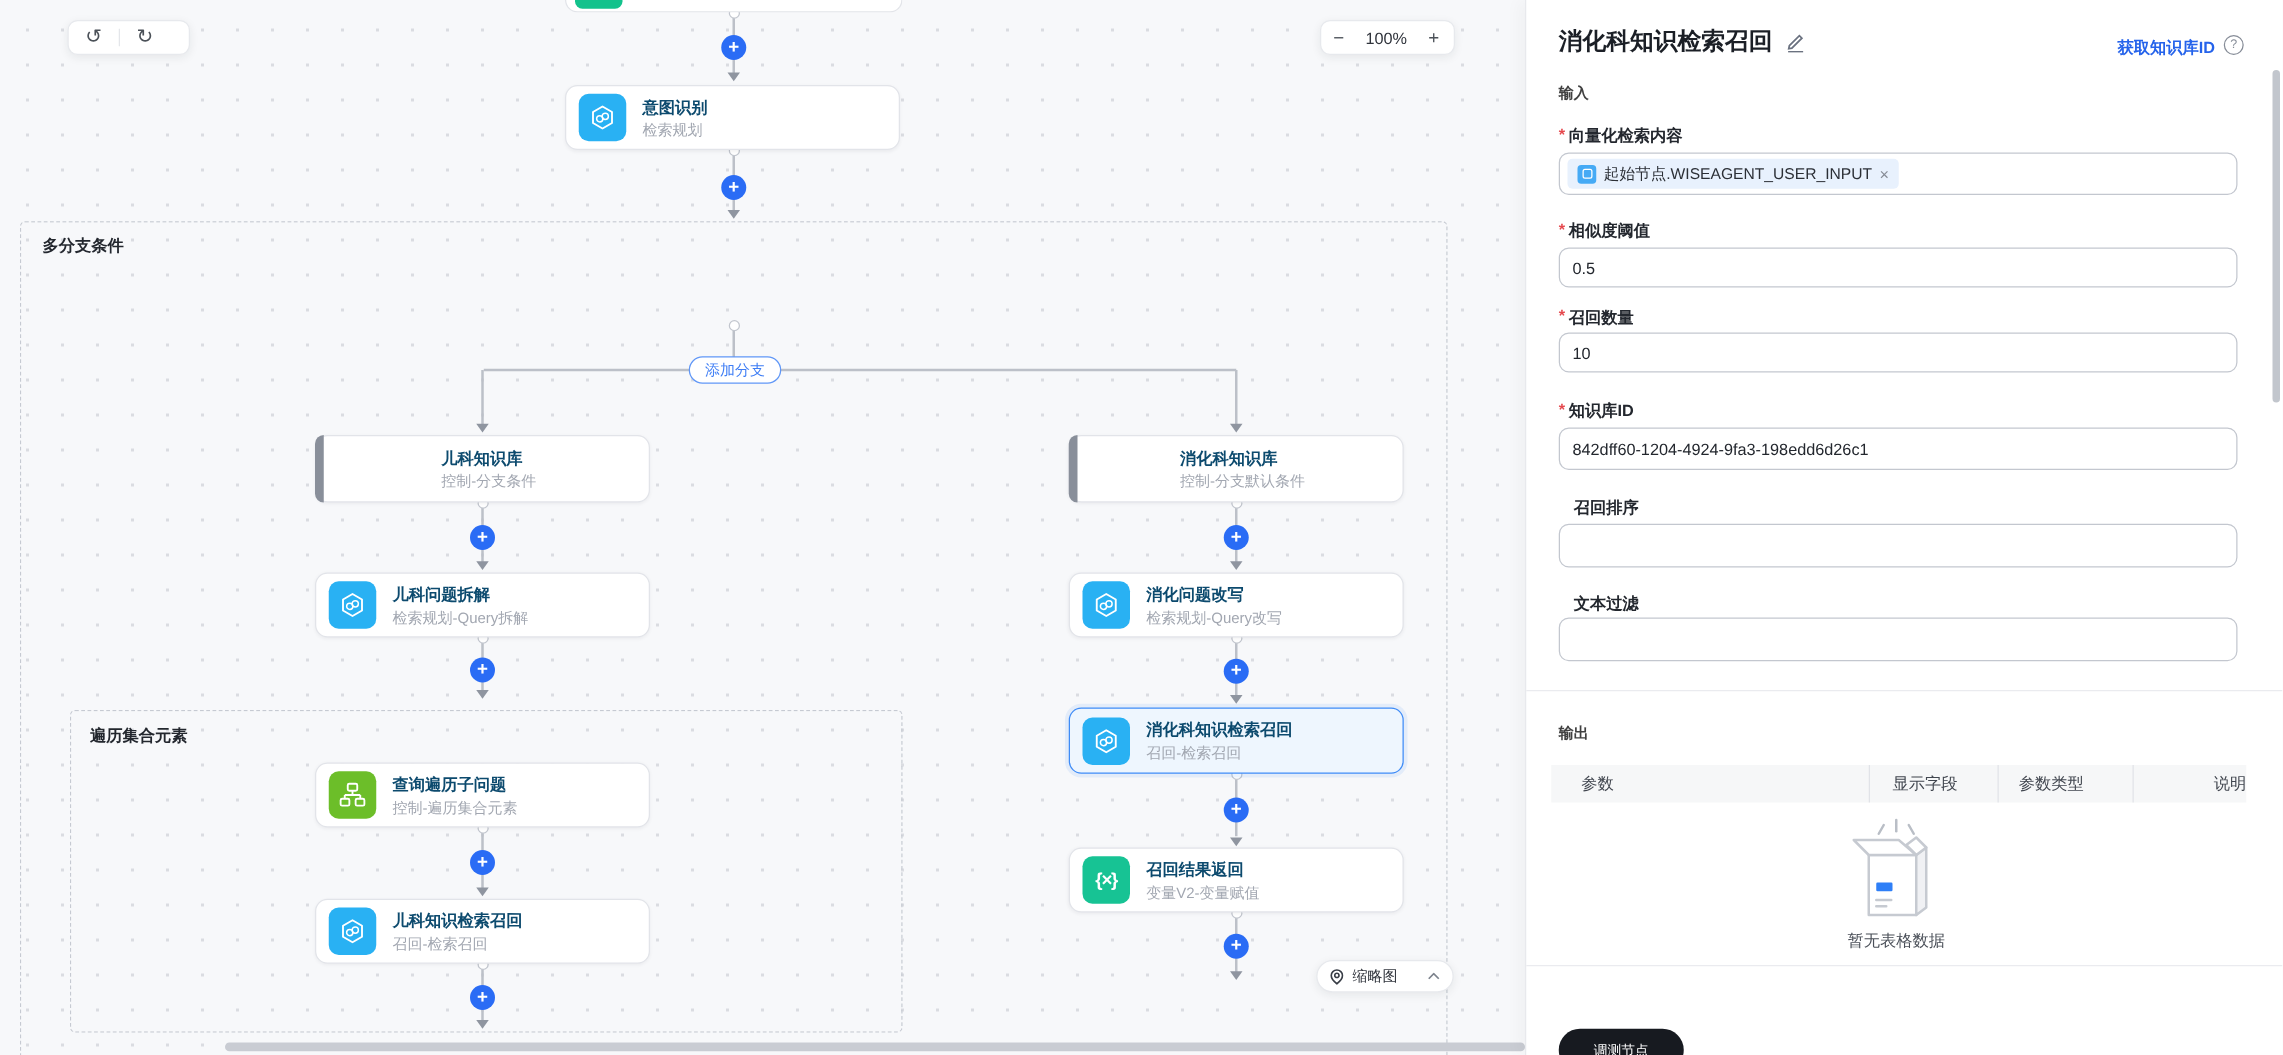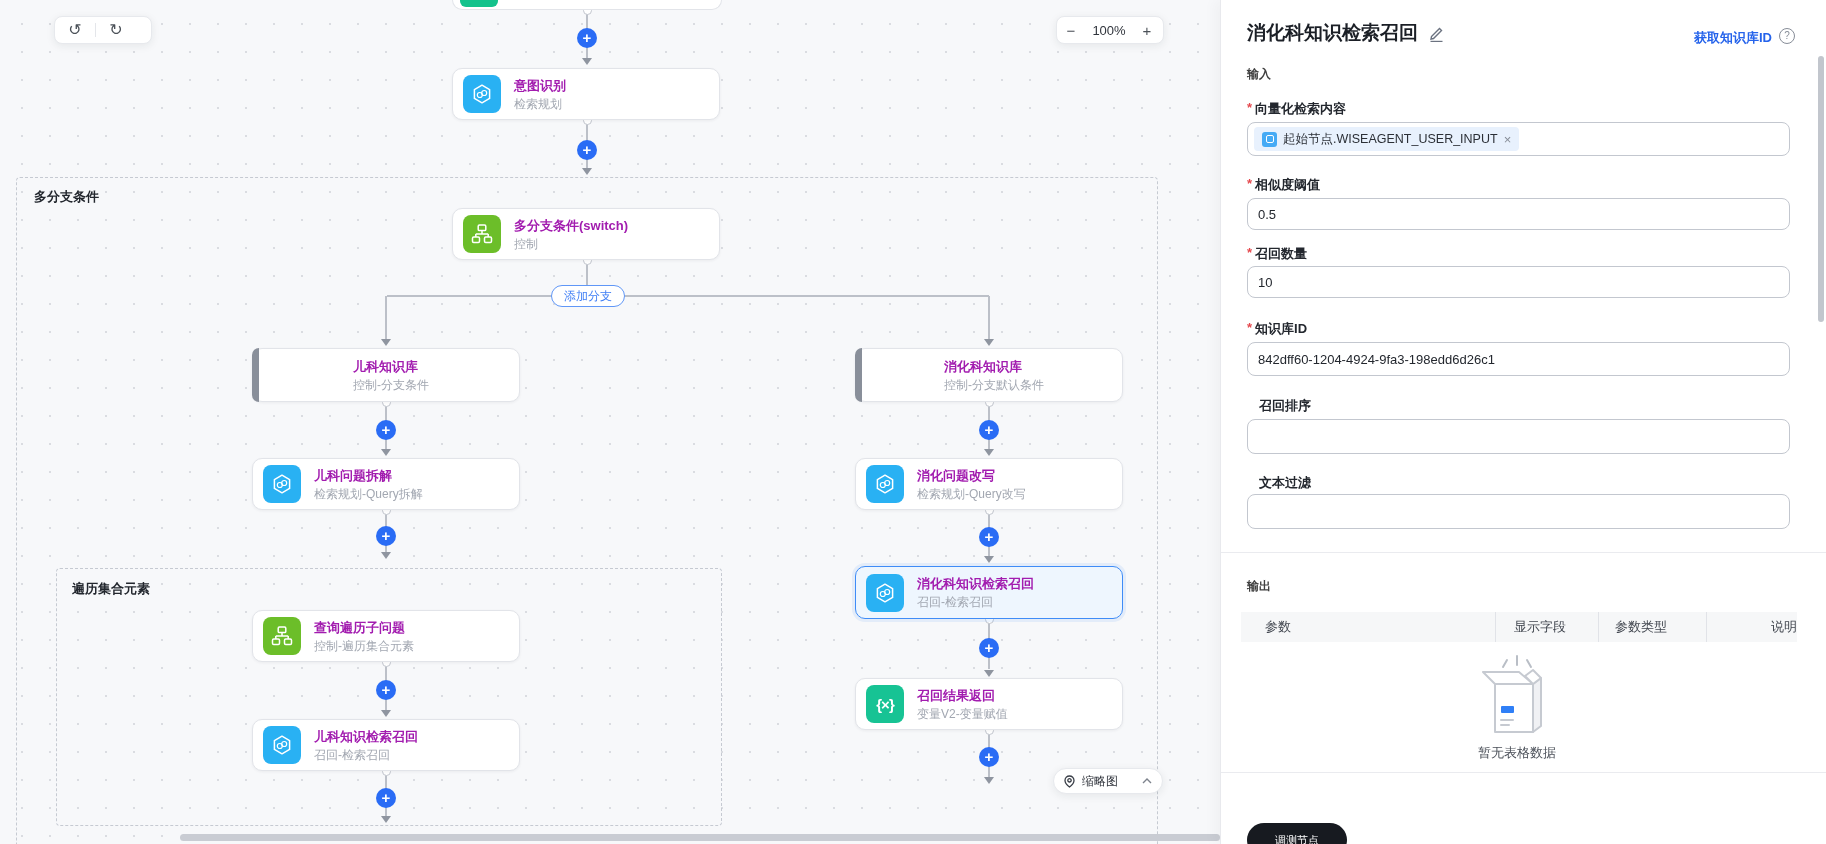--- a/index.html
+++ b/index.html
@@ -33,21 +33,21 @@
   .node.sel { height:53px; border:1.5px solid #3f8cf7; background:#eef6fe;
               box-shadow:0 0 0 3px rgba(63,140,247,.10); }
   .node.barnode { padding-left:20px;justify-content:center; }
   .nbar { position:absolute; left:-1px; top:-1px; bottom:-1px; width:7px; background:#898f9a;
           border-radius:10px 0 0 10px; }
   .nicon { width:38px; height:38px; border-radius:8px; flex:0 0 auto; display:flex;
            align-items:center; justify-content:center; margin-right:13px; }
   .nicon.blue { background:#29b1f3; } .nicon.green { background:#6cbe29; }
   .nicon.teal { background:#17c394; }
   .brace { color:#fff; font-size:15px; font-weight:700; letter-spacing:-1px; }
-  .ntitle { font-size:13px; font-weight:700; color:#a21caf; line-height:17px; white-space:nowrap; }
+  .ntitle { font-size:13px; font-weight:700; color:#0c4a6e; line-height:17px; white-space:nowrap; }
   .nsub { font-size:12px; color:#a2a7b1; line-height:16px; margin-top:2px; white-space:nowrap; }
 
   .cutnode { position:absolute; left:452px; top:-2px; width:270px; height:12px; background:#fff;
              border:1px solid #e2e4e9; border-top:none; border-radius:0 0 10px 10px; z-index:2; }
   .cuticon { position:absolute; left:7px; top:0; width:38px; height:9px; background:#13c28c;
              border-radius:0 0 6px 6px; }
 
   .pill { position:absolute; height:22px; padding:0 12px; background:#fff; border:1px solid #6097f7;
           color:#3f7ef5; font-size:12px; line-height:20px; border-radius:12px; z-index:3; cursor:pointer; }
 
@@ -190,31 +190,20 @@
           <svg width="24" height="24">
             <use href="#ic-hex"></use>
           </svg>
         </div>
       <div>
         <div class="ntitle">意图识别</div>
         <div class="nsub">检索规划</div>
       </div>
     </div>
 
-    <div class="node" style="left:452px;top:208px">
-      <div class="nicon green">
-          <svg width="24" height="24">
-            <use href="#ic-tree"></use>
-          </svg>
-        </div>
-      <div>
-        <div class="ntitle">多分支条件(switch)</div>
-        <div class="nsub">控制</div>
-      </div>
-    </div>
 
     <div class="node h54 barnode" style="left:252px;top:348px">
       <div class="nbar"></div>
       <div>
         <div class="ntitle">儿科知识库</div>
         <div class="nsub">控制-分支条件</div>
       </div>
     </div>
 
     <div class="node h54 barnode" style="left:855px;top:348px">

